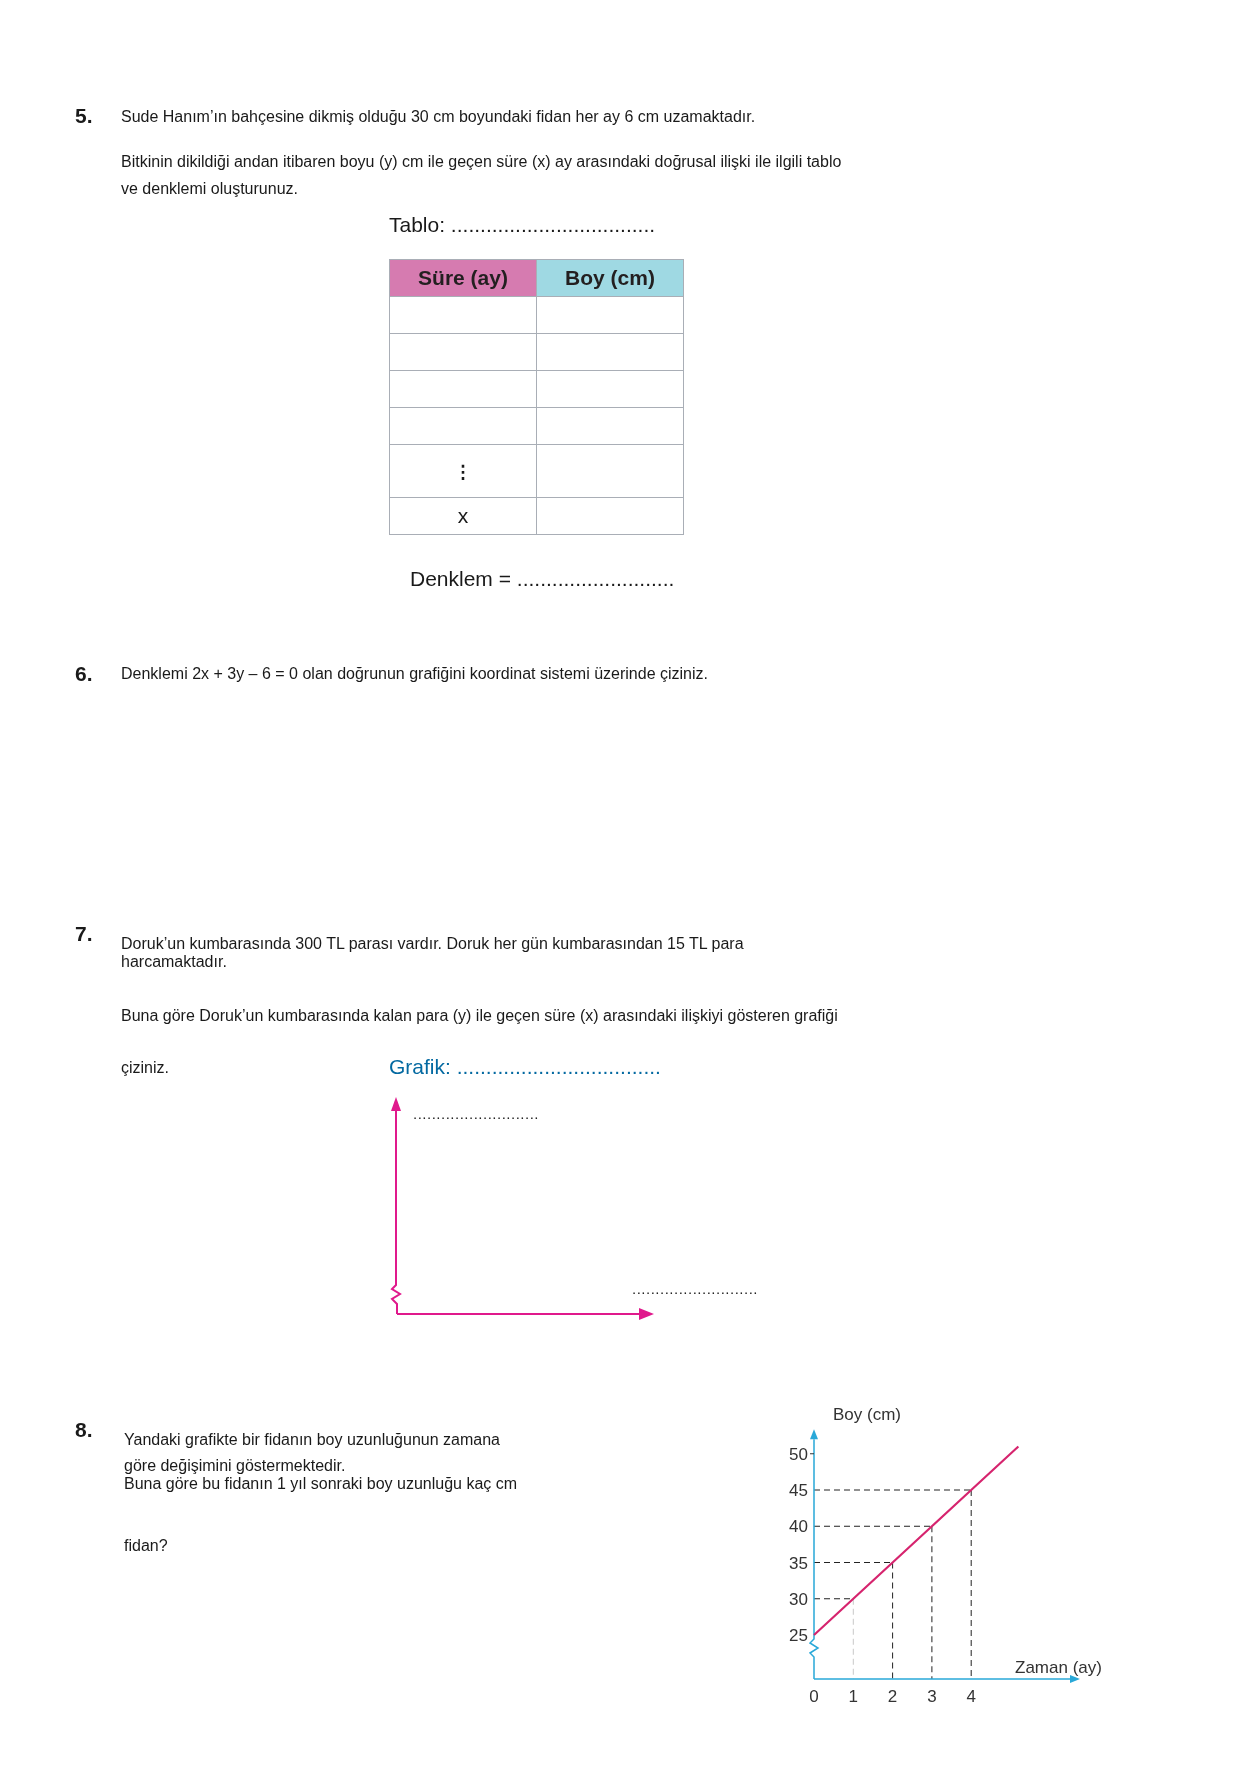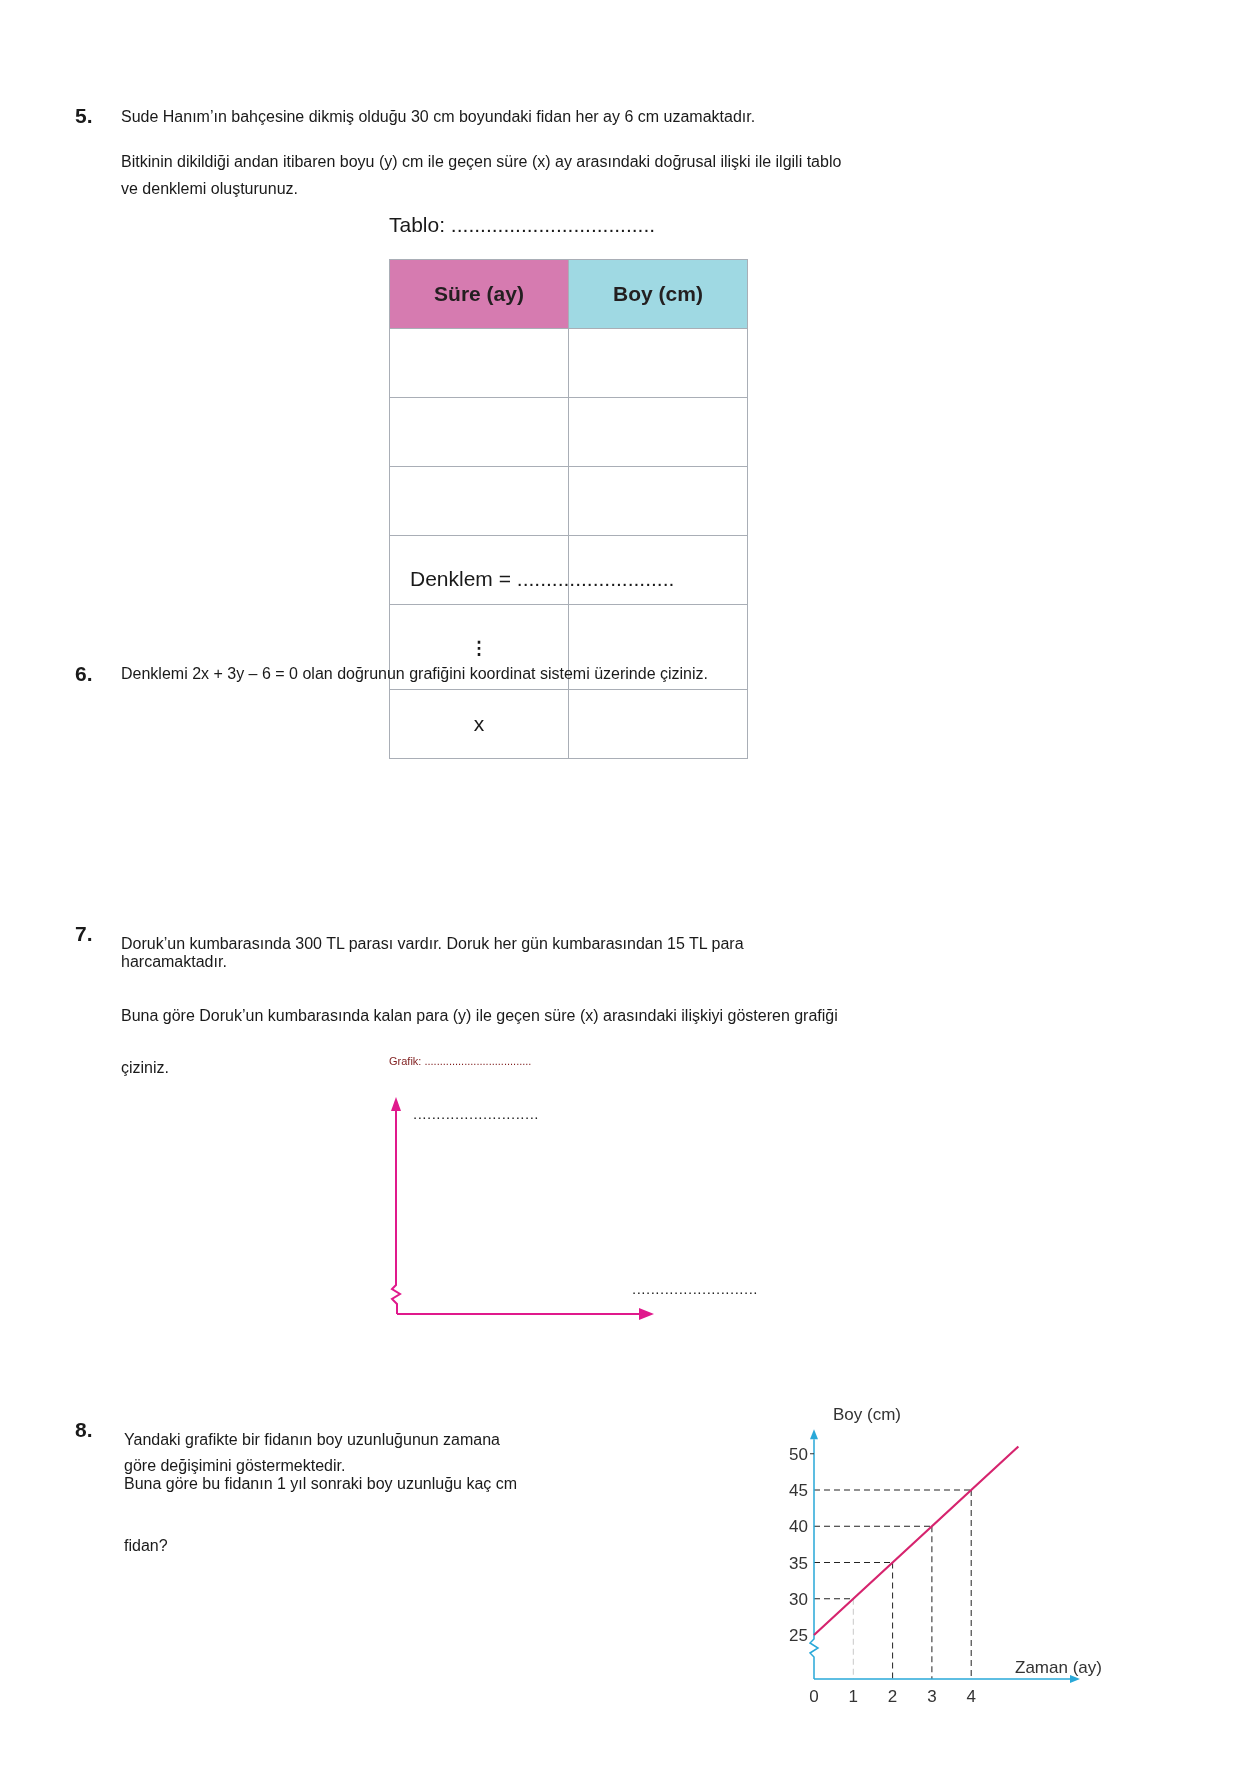--- a/index.html
+++ b/index.html
@@ -5,28 +5,28 @@
   html, body { margin: 0; padding: 0; background: #ffffff; }
   body {
     width: 1257px; height: 1778px; position: relative; overflow: hidden;
     font-family: "Liberation Sans", sans-serif; color: #1a1a1a;
   }
   .q-num { position: absolute; font-weight: bold; font-size: 21px; }
   .q-text { position: absolute; font-size: 16px; line-height: 27px; }
   .dots-label { position: absolute; font-size: 21px; }
   
   .tbl { position: absolute; left: 389px; top: 259px; border-collapse: collapse; }
-  .tbl th, .tbl td { border: 1.5px solid #a9aeb6; width: 146px; text-align: center; padding: 16px; font-size: 21px; }
+  .tbl th, .tbl td { border: 1.5px solid #a9aeb6; width: 146px; text-align: center; padding: 0; font-size: 21px; }
   .tbl th { height: 36px; font-weight: bold; color: #231f20; }
   .tbl th.c1 { background: #d67bb0; }
   .tbl th.c2 { background: #9fd9e3; }
   .tbl td { height: 36px; }
   .tbl tr.tall td { height: 52px; }
   .vdots { display: inline-block; line-height: 6px; font-size: 18px; font-weight: bold; }
-  .graph7-label { position: absolute; font-size: 11px; color: #7f1d1d; }
+  .graph7-label { position: absolute; font-size: 21px; color: #0369a1; }
   .smalldots { position: absolute; font-size: 15px; letter-spacing: 0.5px; color: #222; }
   svg text { font-family: "Liberation Sans", sans-serif; }
 </style>
 </head>
 <body>
 
 <div class="q-num" style="left:75px;top:104px;">5.</div>
 <div class="q-text" style="left:121px;top:103px;">Sude Hanım’ın bahçesine dikmiş olduğu 30 cm boyundaki fidan her ay 6 cm uzamaktadır.</div>
 <div class="q-text" style="left:121px;top:148px;text-align:center;">Bitkinin dikildiği andan itibaren boyu (y) cm ile geçen süre (x) ay arasındaki doğrusal ilişki ile ilgili tablo</div>
 <div class="q-text" style="left:121px;top:175px;">ve denklemi oluşturunuz.</div>

